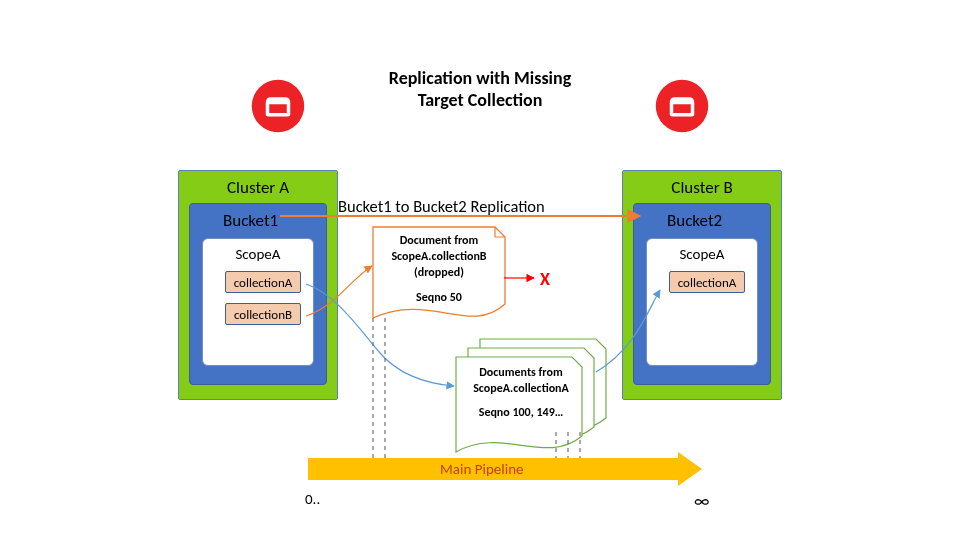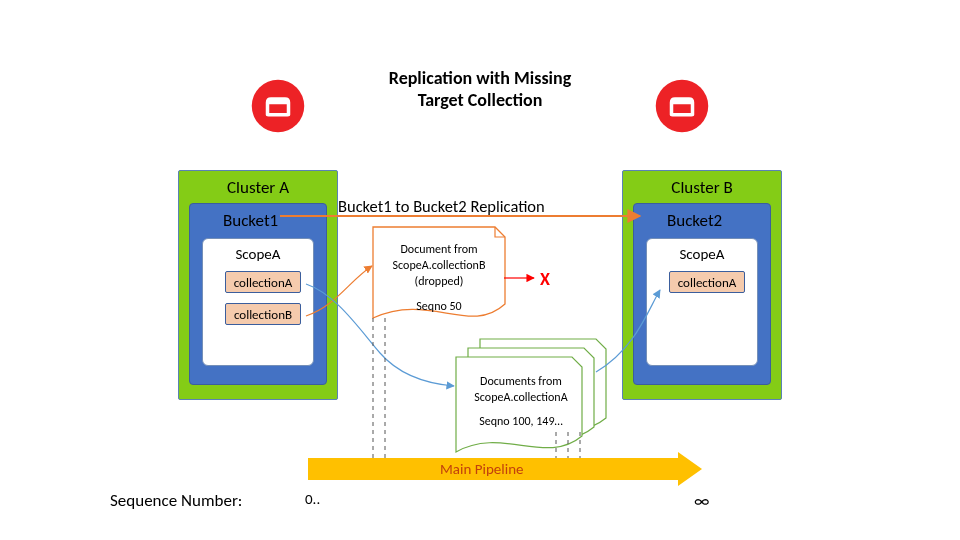--- a/index.html
+++ b/index.html
@@ -10,21 +10,21 @@
   .logo { position: absolute; width: 56px; height: 56px; }
   .cluster { position: absolute; border: 1.5px solid #5b82b5; background: #84cc16; border-radius: 2px; }
   .cluster-title { position: absolute; top: 6px; left: 0; right: 0; text-align: center; font-size: 17px; }
   .bucket { position: absolute; top: 32px; left: 10px; right: 10px; bottom: 14px; background: #4472c4; border: 1.5px solid #3b5e9d; border-radius: 4px; }
   .bucket-title { position: absolute; top: 6px; left: 14px; color: #000; font-size: 17px; margin-left: 19px; }
   .scope { position: absolute; top: 34px; left: 12px; right: 12px; bottom: 18px; background: #fff; border: 1.5px solid #748fb8; border-radius: 6px; padding-left: 45px; }
   .scope-title { position: absolute; top: 6px; left: 0; right: 0; text-align: center; font-size: 15px; }
   .collection { position: absolute; left: 22px; right: 12px; height: 22px; background: #f5cbad; border: 1.5px solid #3b5e9d; border-radius: 2px; display:flex; align-items:center; justify-content:center; font-size: 13px; }
   .repl-label { position: absolute; top: 196px; left: 338px; width: 290px; text-align: left; font-size: 16.5px; color:#000; }
   .docnote { position: absolute; background: #fff; border: 1px solid; font-size: 12px; text-align:center; }
-  .docnote .inner { padding: 13px 10px; line-height: 1.35; }
+  .docnote .inner { padding: 4px 10px; line-height: 1.35; font-weight: bold; }
   .x-mark { position:absolute; font-size:18px; font-weight:700; color:#f00; }
   .pipe-label { position:absolute; color:#c2410c; font-size:15px; }
   .seq-label { position:absolute; font-size:17px; }
   .axis-label { position:absolute; font-size:15px; }
   svg { position:absolute; top:0; left:0; }
 </style>
 </head>
 <body>
 
 <div class="stage">
@@ -130,17 +130,16 @@
     <g>
       <rect x="308" y="458" width="370" height="22" fill="#ffc000"></rect>
       <polygon points="678,452 702,469 678,486" fill="#ffc000"></polygon>
     </g>
   </svg>
 
   <div class="x-mark" style="left:540px; top:268px">X</div>
 
   <div class="pipe-label" style="left:440px; top:460px">Main Pipeline</div>
 
-  <div class="seq-label" style="left:110px; top:490px">Sequence Number:</div>
   <div class="axis-label" style="left:305px; top:490px">0..</div>
   <div class="axis-label" style="left:694px; top:490px; font-size:18px">∞</div>
 
 </div>
 
 </body></html>

